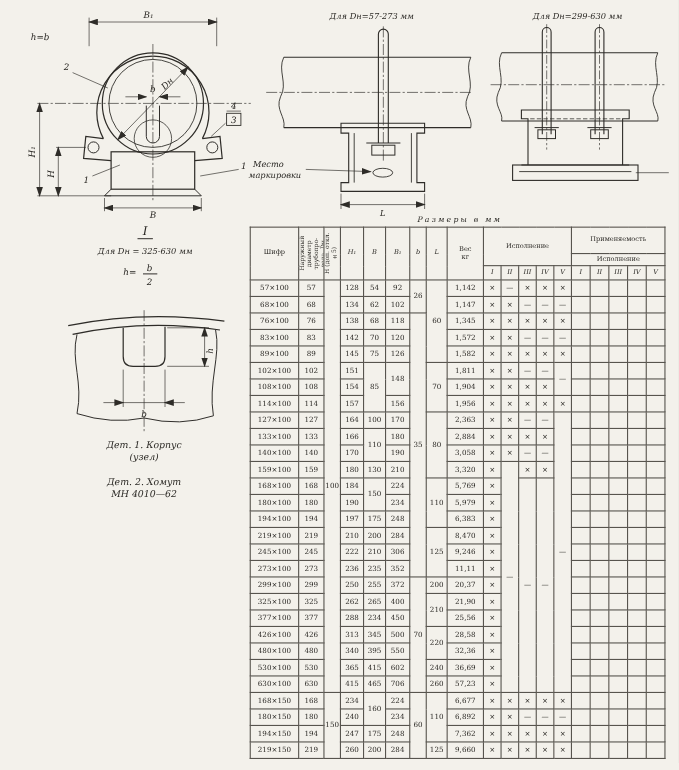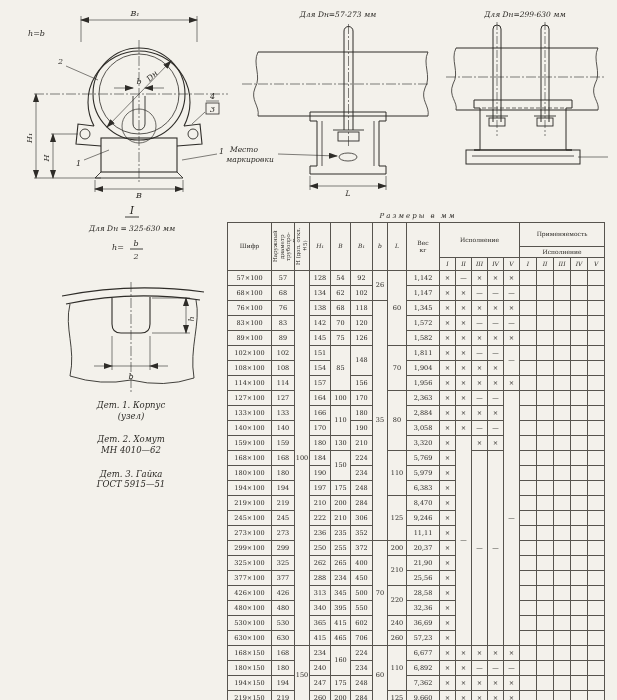--- a/index.html
+++ b/index.html
@@ -11,21 +11,21 @@
   .svg-side1{left:226px;top:4px;}
   .svg-side2{left:438px;top:4px;}
   .svg-detail{left:46px;top:198px;}
   .parts{position:absolute;left:36px;top:400px;width:190px;text-align:center;
          font-size:8.5px;line-height:1.25;font-style:italic;}
   .part{margin:0 0 13px 0;}
   .part:nth-child(2){}
   .part:nth-child(3){margin-bottom:15px;}
   .tablewrap{position:absolute;left:227px;top:196px;width:382px;}
   .tabletitle{text-align:center;font-style:italic;font-size:7px;letter-spacing:2px;
-              margin:16px 0 2px 0;}
+              margin:0 0 2px 0;}
   table.dims{border-collapse:collapse;table-layout:fixed;width:377px;}
   table.dims th,table.dims td{border:0.5px solid #57544e;padding:0;text-align:center;
     vertical-align:middle;font-size:6.5px;line-height:1.05;font-weight:normal;
     overflow:hidden;white-space:nowrap;}
   table.dims thead tr:nth-child(1){height:24px;}
   table.dims thead tr:nth-child(2){height:11px;}
   table.dims thead tr:nth-child(3){height:13px;}
   table.dims tbody tr{height:15px;}
   table.dims th{font-size:6px;}
   .vert{writing-mode:vertical-rl;transform:rotate(180deg);margin:1px auto;
@@ -234,24 +234,20 @@
   </svg>
 
   <div class="parts">
     <p class="part">
       <span>Дет. 1. Корпус</span><br>
       <span>(узел)</span>
     </p>
     <p class="part">
       <span>Дет. 2. Хомут</span><br>
       <span>МН 4010—62</span>
-    </p>
-    <p class="part">
-      <span>Дет. 3. Гайка</span><br>
-      <span>ГОСТ 5915—51</span>
     </p>
   </div>
 
   <div class="tablewrap">
     <div class="tabletitle">Размеры в мм</div>
     <table class="dims">
       <colgroup>
         <col style="width:44px">
           <col style="width:23px">
           <col style="width:15px">

